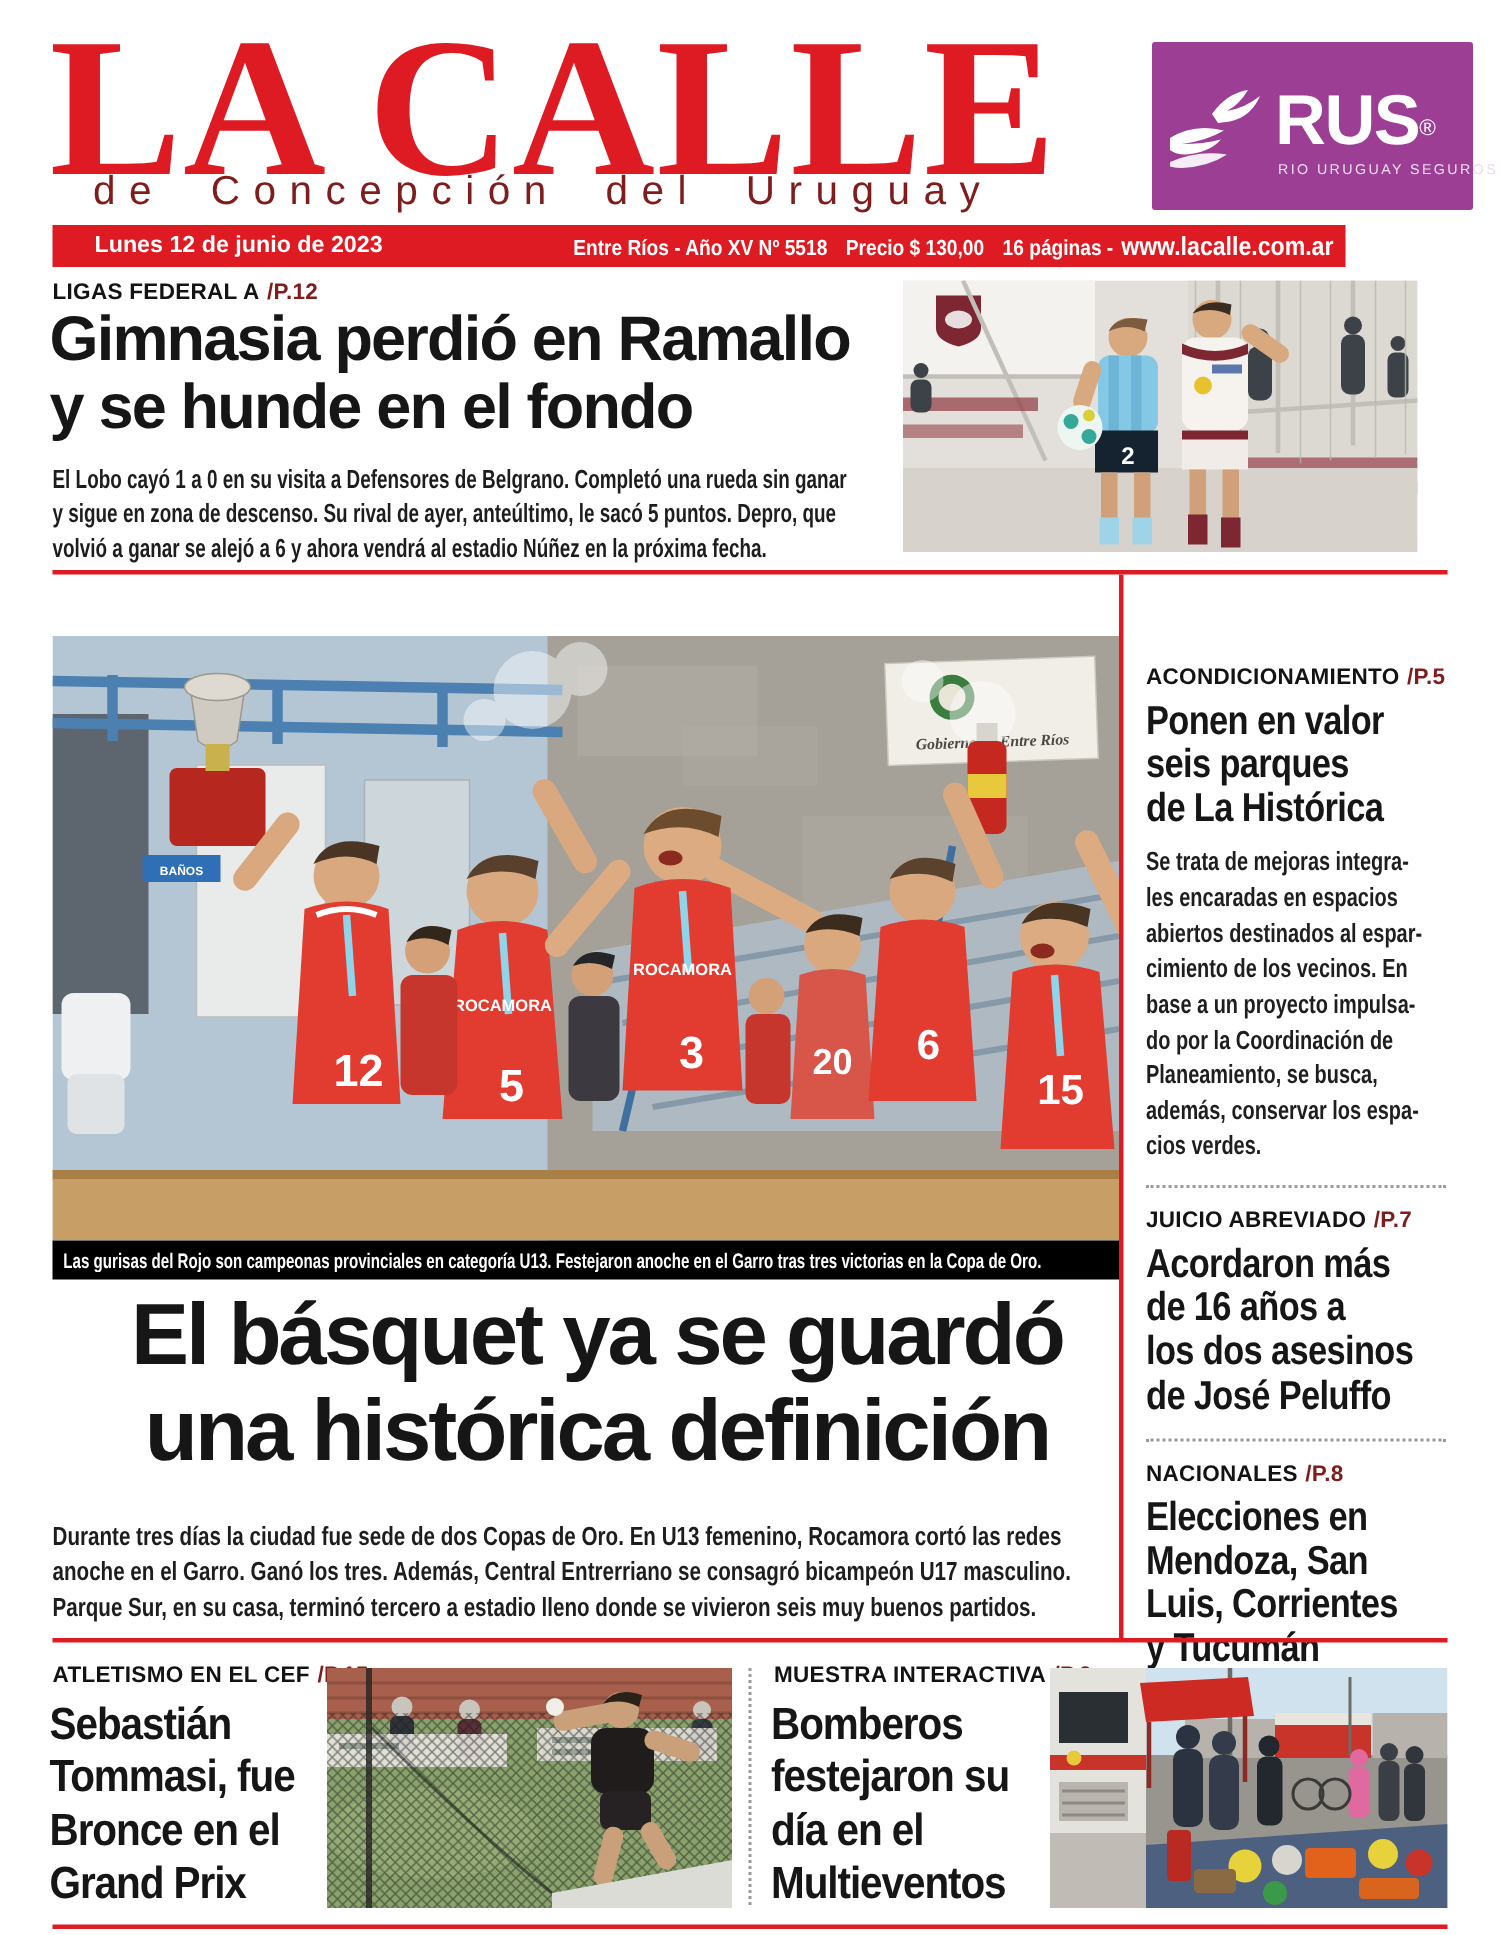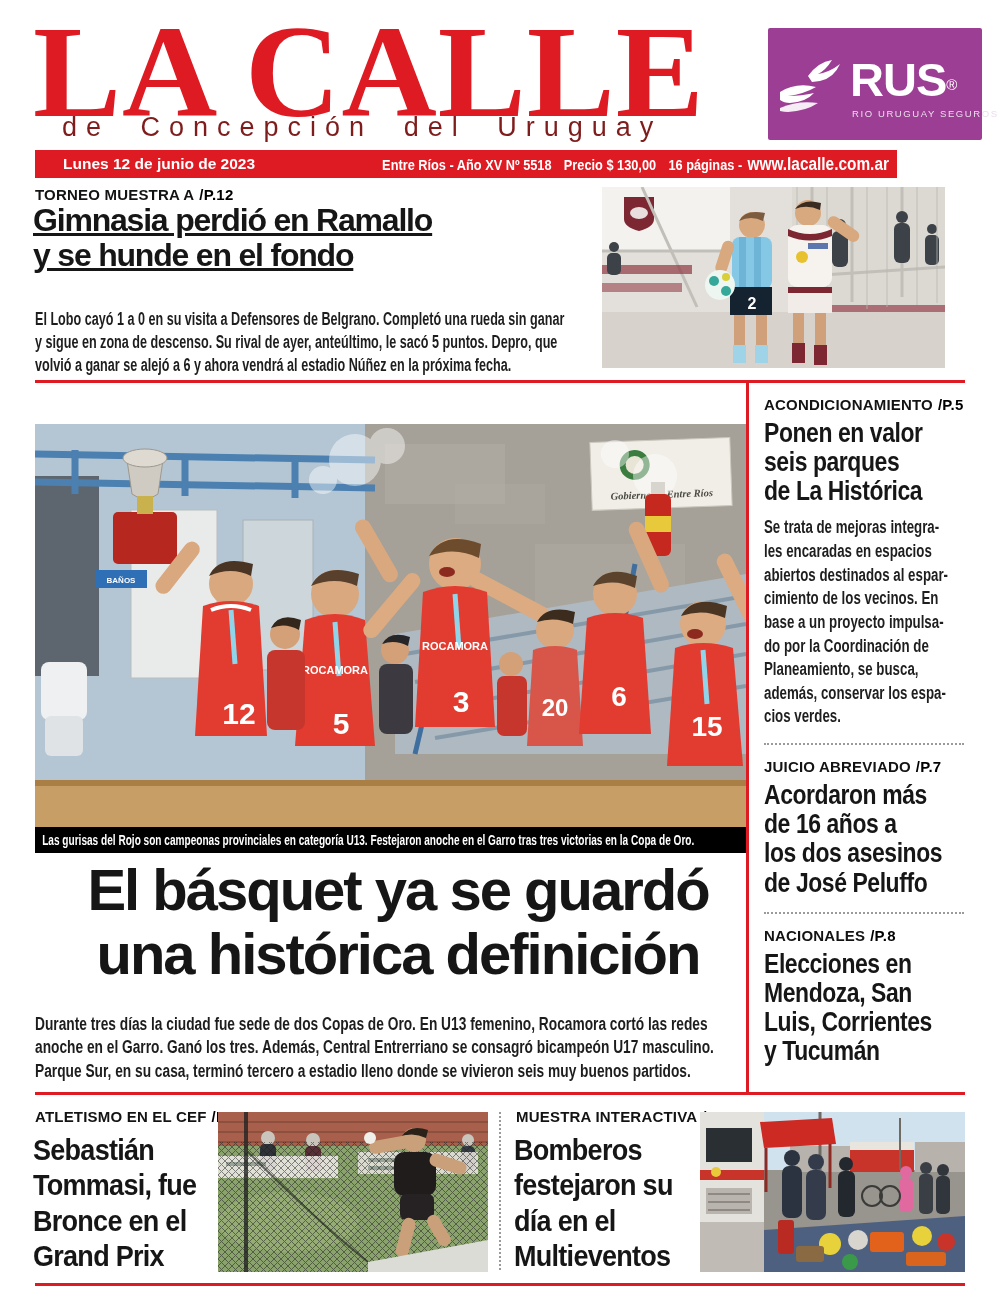--- a/index.html
+++ b/index.html
@@ -15,38 +15,38 @@
   .rus-word{color:#fff;font-weight:bold;font-size:47px;line-height:1;letter-spacing:-1px;}
   .rus-reg{color:#fff;font-size:15px;vertical-align:super;}
   .rus-tag{color:#ecdcee;font-size:9.5px;letter-spacing:1.6px;white-space:nowrap;}
   .datebar{background:var(--accent-red,#de1b22);color:#fff;}
   .datebar .date{font-weight:bold;font-size:15.5px;line-height:28px;}
   .datebar .right{position:absolute;right:8px;top:0;white-space:nowrap;line-height:28px;
         transform:scaleX(.88);transform-origin:100% 50%;}
   .datebar .small{font-weight:bold;font-size:14.5px;margin-left:14px;}
   .datebar .site{font-weight:bold;font-size:17.5px;margin-left:6px;}
   .kicker{font-weight:bold;font-size:15px;color:#131313;letter-spacing:.2px;white-space:nowrap;}
-  .kicker .ref{color:#000000;margin-left:5px;}
+  .kicker .ref{color:#7f1d1d;margin-left:5px;}
   .hl{font-weight:bold;color:#161616;white-space:pre-line;}
-  .hl-top{font-size:32px;line-height:1.08;letter-spacing:-1.2px;text-decoration:underline;}
+  .hl-top{font-size:42px;line-height:1.08;letter-spacing:-1.2px;}
   .hl-big{font-size:58px;line-height:1.1;letter-spacing:-2px;text-align:center;}
   .hl-side{font-size:27px;line-height:1.08;letter-spacing:-.5px;width:236px;transform:scaleX(.85);}
   .hl-bottom{font-size:30px;line-height:1.18;letter-spacing:-.8px;width:220px;transform:scaleX(.9);}
   .lead{font-weight:bold;color:#1d1d1d;white-space:pre-line;}
   .lead-top{font-size:17.5px;line-height:1.32;width:800px;transform:scaleX(.72);}
   .lead-main{font-size:17.5px;line-height:1.34;width:910px;transform:scaleX(.785);}
   .sb-body{font-weight:bold;color:#1e1e1e;font-size:17.5px;line-height:1.35;white-space:pre-line;
         width:270px;transform:scaleX(.76);transform-origin:0 0;}
   .rule{background:var(--accent-red,#de1b22);}
   .dotted-h{border-top:2px dotted #9a9a9a;}
   .dotted-v{border-left:2px dotted #9a9a9a;}
   .caption-bar{background:#000000;}
   .caption-text{color:#fff;font-weight:bold;font-size:14px;line-height:26px;white-space:nowrap;
         width:985px;transform:scaleX(.72);transform-origin:0 50%;padding-left:10px;}
-  .sidebar{width:206px;}
+  .sidebar{width:206px;margin-top:47px;}
   .sb-art{margin:0;}
   .sb-head{margin-top:6px;}
   .sb-divider{margin:14px 0 13px;width:200px;}
   svg{display:block;}
 </style>
 </head>
 <body>
 
 <div class="page">
 
@@ -62,21 +62,21 @@
     <div class="abs" style="left:82px;top:28px;"><span class="rus-word">RUS</span><span class="rus-reg">®</span></div>
     <div class="abs rus-tag" style="left:84px;top:80px;">RIO URUGUAY SEGUROS</div>
   </div>
 
   <div class="abs datebar" style="left:35px;top:150px;width:862px;height:28px;">
     <span class="date abs" style="left:28px;">Lunes 12 de junio de 2023</span>
     <span class="right"><span class="small">Entre Ríos - Año XV Nº 5518</span><span class="small">Precio $ 130,00</span><span class="small">16  páginas -</span><span class="site">www.lacalle.com.ar</span></span>
   </div>
 
   <div class="abs kicker" style="left:35px;top:186px;">
-    <span>TORNEO MUESTRA A</span><span class="ref">/P.12</span>
+    <span>LIGAS FEDERAL A</span><span class="ref">/P.12</span>
   </div>
   <div class="abs hl hl-top" style="left:33px;top:203px;width:600px;">Gimnasia perdió en Ramallo
 y se hunde en el fondo</div>
   <div class="abs lead lead-top cx" style="left:35px;top:308px;">El Lobo cayó 1 a 0 en su visita a Defensores de Belgrano. Completó una rueda sin ganar
 y sigue en zona de descenso. Su rival de ayer, anteúltimo, le sacó 5 puntos. Depro, que
 volvió a ganar se alejó a 6 y ahora vendrá al estadio Núñez en la próxima fecha.</div>
 
   <svg class="abs" style="left:602px;top:187px;" width="343" height="181" viewBox="0 0 343 181">
     <rect width="343" height="181" fill="#e3e0db"></rect>
     <rect x="0" y="0" width="128" height="64" fill="#f3f2ef"></rect>

